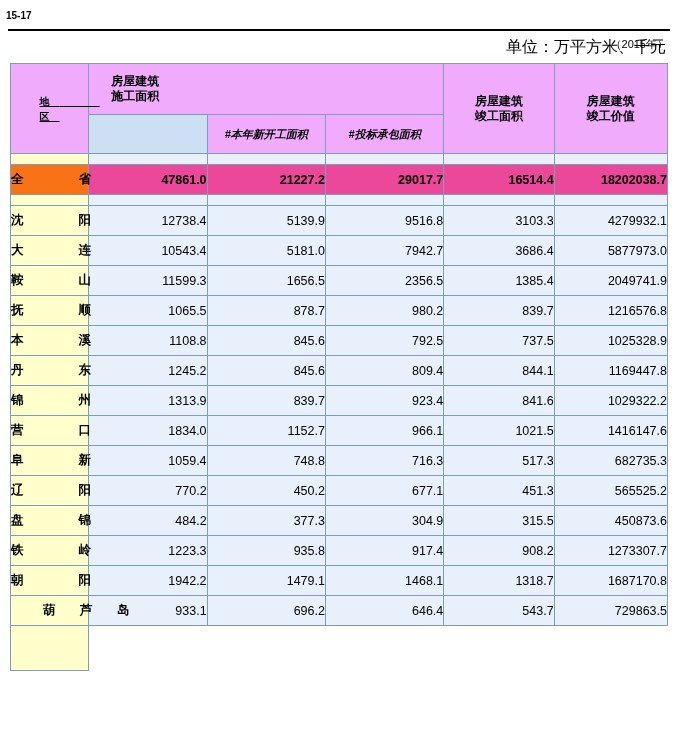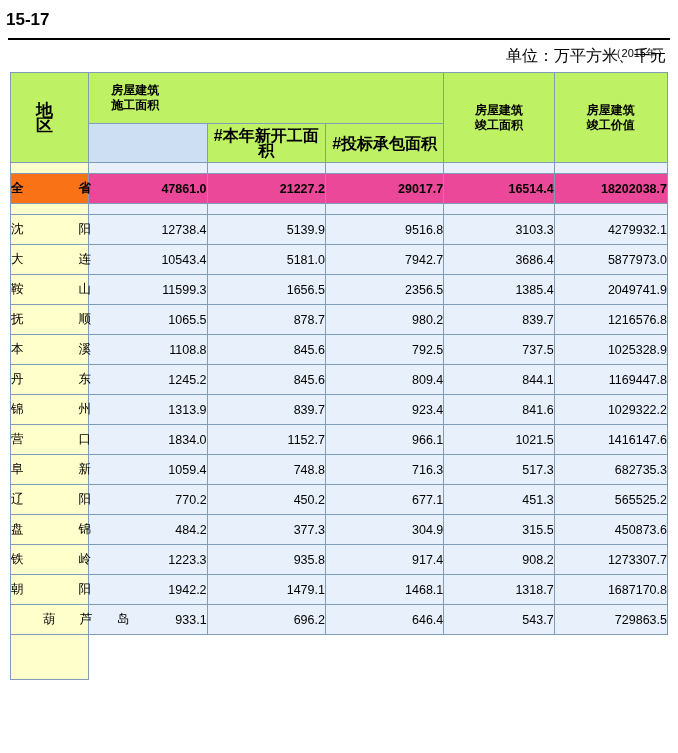--- a/index.html
+++ b/index.html
@@ -21,21 +21,21 @@
     box-sizing: border-box;
   }
   .title-row {
     display: flex;
     align-items: baseline;
     padding: 10px 0 0 6px;
     font-size: 15px;
     font-weight: bold;
   }
   .title-num {
-    font-size: 17px;
+    font-size: 10px;
     font-weight: bold;
     letter-spacing: 0px;
     margin-right: 32px;
   }
   .title-text {
     font-size: 16px;
     font-weight: bold;
     letter-spacing: 0.5px;
   }
   .rule {
@@ -65,55 +65,58 @@
     border-collapse: collapse;
     margin: 2px 10px 0 10px;
     width: 658px;
     table-layout: fixed;
   }
   table.grid th, table.grid td {
     border: 1px solid #7f9db9;
     padding: 0;
   }
   thead th {
-    background: #bef264;
+    background: #f0abfc;
     font-size: 12px;
     font-weight: bold;
     text-align: center;
     line-height: 15px;
     color: #000;
   }
   th.region-head {
     width: 78px;
     letter-spacing: 10px;
     padding-left: 8px;
-    font-size: 17px;
+    font-size: 10px;
+    text-decoration: underline;
   }
   th.c1 { width: 118px; }
   th.c4 { width: 110px; }
   th.c5 { width: 113px; }
   .sub-th {
-    font-size: 16px;
+    font-size: 11px;
     font-weight: bold;
     height: 38px;
+    font-style: italic;
   }
   .grp-th {
     height: 50px;
   }
   .span-th {
     height: 50px;
   }
   td.region {
     background: #ffffcc;
     font-size: 12.5px;
     text-align: left;
     padding-left: 8px;
     height: 29px;
     letter-spacing: 10px;
     white-space: nowrap;
+    font-weight: bold;
   }
   td.num {
     background: #e8f1fb;
     font-size: 12.5px;
     text-align: right;
     padding-right: 10px;
     height: 29px;
   }
   tr.total td.region,
   tr.total td.num {

